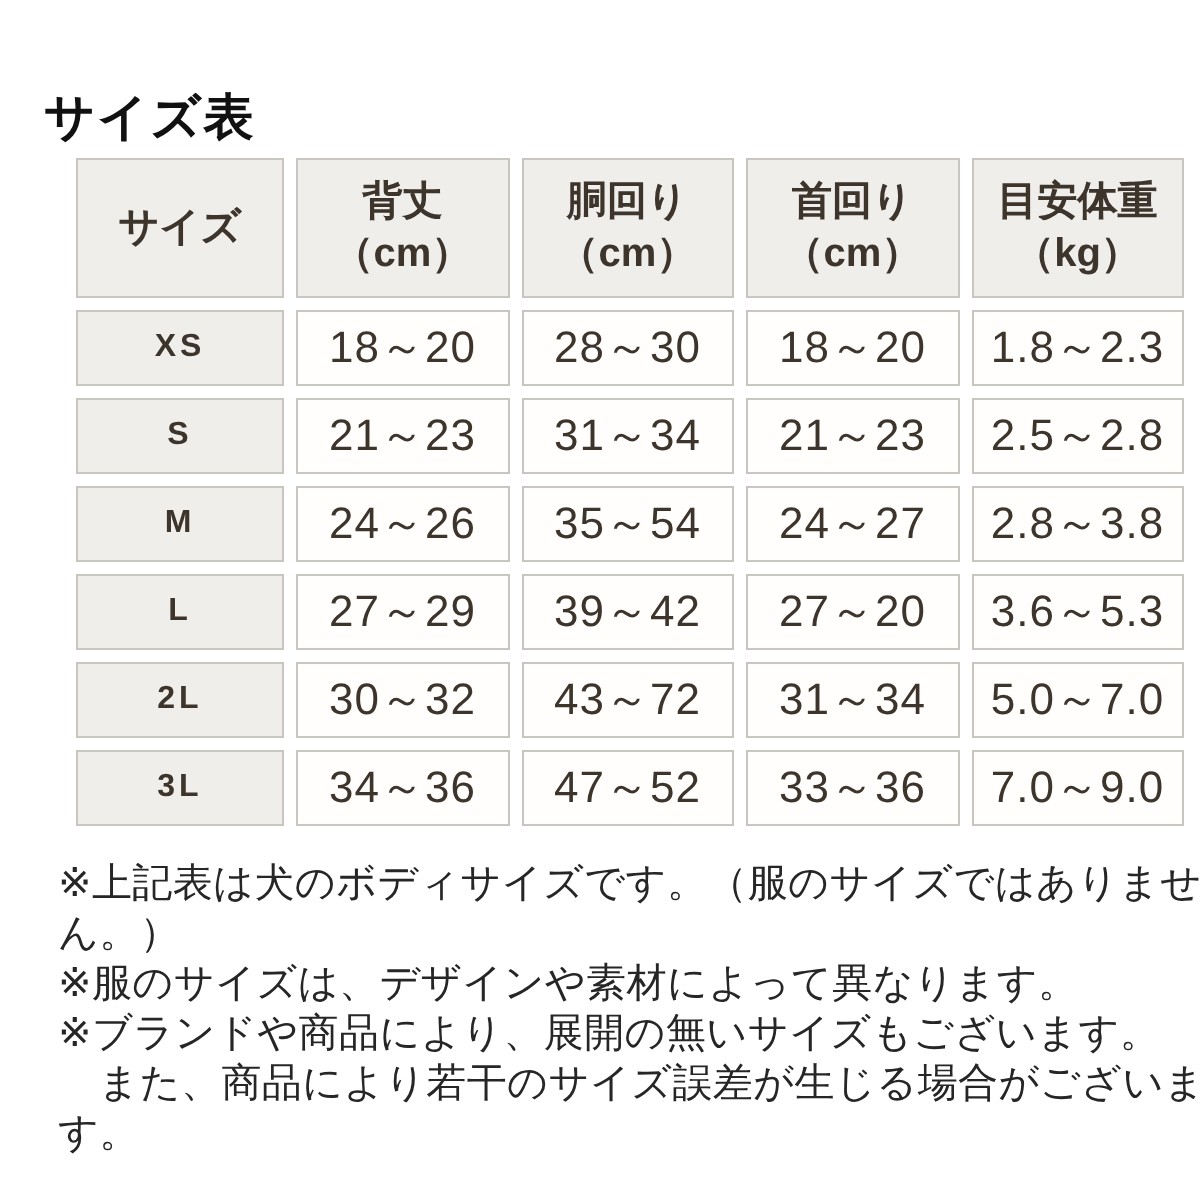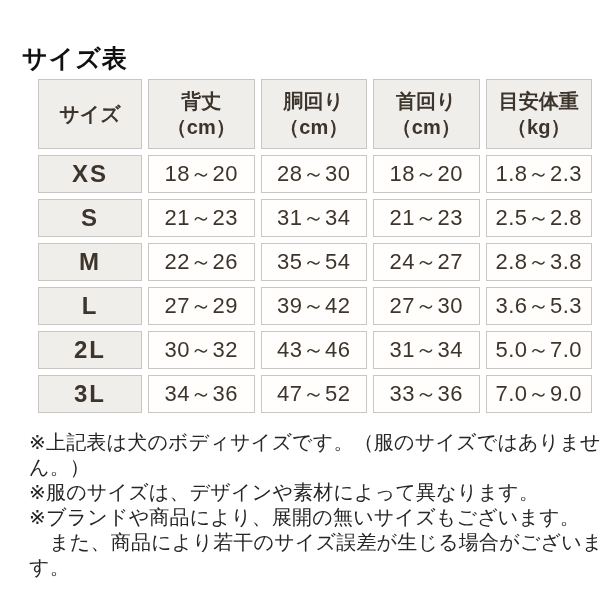--- a/index.html
+++ b/index.html
@@ -39,21 +39,21 @@
   th.hdr{
     background:#f0eeeb;
     font-size:20px;
     font-weight:bold;
     line-height:26px;
     padding:6px 0;
     height:56px;
   }
   th.size-cell{
     background:#f0eeeb;
-    font-size:24px;
+    font-size:16px;
     font-weight:bold;
     letter-spacing:2px;
     height:34px;
   }
   td.val-cell{
     background:#fffefc;
     font-size:22px;
     font-weight:normal;
     height:34px;
     letter-spacing:0.5px;
@@ -119,36 +119,36 @@
       </tr>
       <tr>
         <th class="size-cell">S</th>
         <td class="val-cell">21～23</td>
         <td class="val-cell">31～34</td>
         <td class="val-cell">21～23</td>
         <td class="val-cell">2.5～2.8</td>
       </tr>
       <tr>
         <th class="size-cell">M</th>
-        <td class="val-cell">22～26</td>
+        <td class="val-cell">24～26</td>
         <td class="val-cell">35～54</td>
         <td class="val-cell">24～27</td>
         <td class="val-cell">2.8～3.8</td>
       </tr>
       <tr>
         <th class="size-cell">L</th>
         <td class="val-cell">27～29</td>
         <td class="val-cell">39～42</td>
-        <td class="val-cell">27～30</td>
+        <td class="val-cell">27～20</td>
         <td class="val-cell">3.6～5.3</td>
       </tr>
       <tr>
         <th class="size-cell">2L</th>
         <td class="val-cell">30～32</td>
-        <td class="val-cell">43～46</td>
+        <td class="val-cell">43～72</td>
         <td class="val-cell">31～34</td>
         <td class="val-cell">5.0～7.0</td>
       </tr>
       <tr>
         <th class="size-cell">3L</th>
         <td class="val-cell">34～36</td>
         <td class="val-cell">47～52</td>
         <td class="val-cell">33～36</td>
         <td class="val-cell">7.0～9.0</td>
       </tr>

